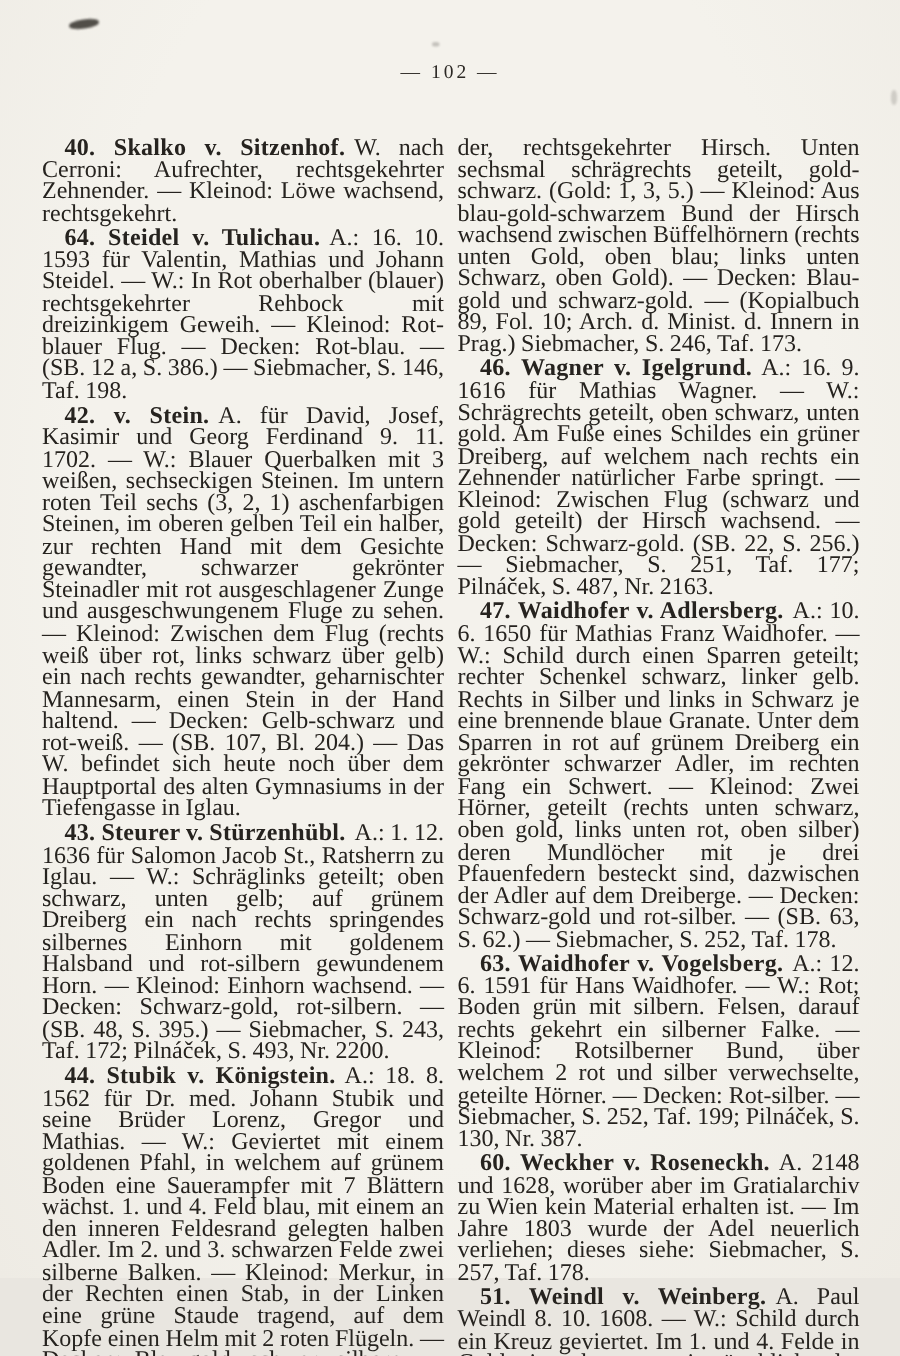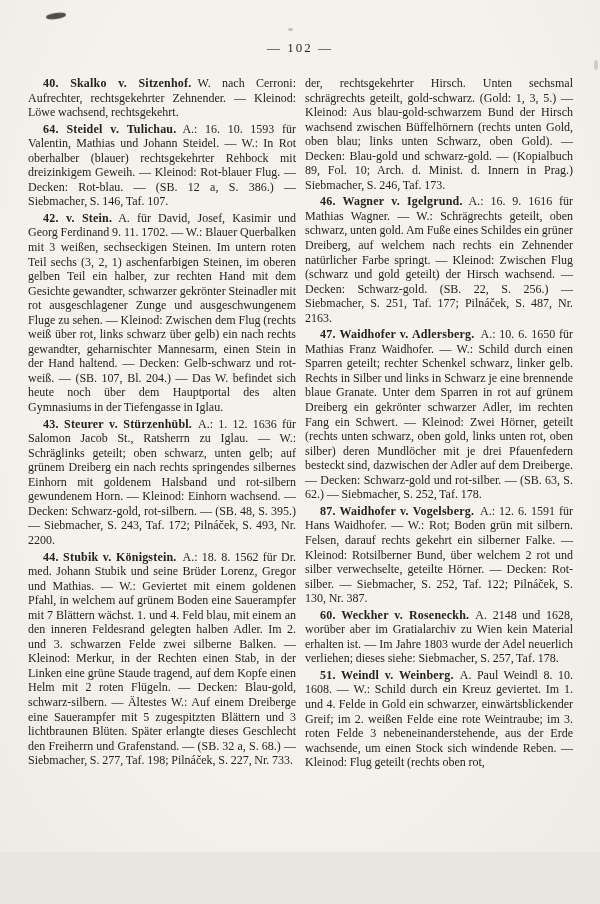--- a/index.html
+++ b/index.html
@@ -27,25 +27,26 @@
   .body-columns {
     position: absolute;
     top: 76px; left: 28px; right: 28px; bottom: 12px;
     display: flex;
     gap: 9px;
   }
   .column {
     width: 268px;
     flex: 0 0 268px;
     text-align: justify;
-    font-size: 12px;
+    font-size: 16px;
     line-height: 14.55px;
     hyphens: auto;
     -webkit-hyphens: auto;
     word-spacing: -0.3px;
+    margin-top: 16px;
   }
   p.entry {
     margin: 0 0 2px 0;
     text-indent: 15px;
   }
   p.continuation {
     margin: 0 0 2px 0;
     text-indent: 0;
   }
   .entry-title {
@@ -87,21 +88,21 @@
 
   <div class="page-number">— 102 —</div>
 
   <div class="body-columns">
 
     <div class="column">
       <p class="entry">
         <b class="entry-title">40. Skalko v. Sitzenhof.</b><span class="entry-body">W. nach Cerroni: Aufrechter, rechtsgekehrter Zehnender. — Kleinod: Löwe wachsend, rechtsgekehrt.</span>
       </p>
       <p class="entry">
-        <b class="entry-title">64. Steidel v. Tulichau.</b><span class="entry-body">A.: 16. 10. 1593 für Valentin, Mathias und Johann Steidel. — W.: In Rot oberhalber (blauer) rechtsgekehrter Rehbock mit dreizinkigem Geweih. — Kleinod: Rot-blauer Flug. — Decken: Rot-blau. — (SB. 12 a, S. 386.) — Siebmacher, S. 146, Taf. 107.</span>
+        <b class="entry-title">64. Steidel v. Tulichau.</b><span class="entry-body">A.: 16. 10. 1593 für Valentin, Mathias und Johann Steidel. — W.: In Rot oberhalber (blauer) rechtsgekehrter Rehbock mit dreizinkigem Geweih. — Kleinod: Rot-blauer Flug. — Decken: Rot-blau. — (SB. 12 a, S. 386.) — Siebmacher, S. 146, Taf. 198.</span>
       </p>
       <p class="entry">
         <b class="entry-title">42. v. Stein.</b><span class="entry-body">A. für David, Josef, Kasimir und Georg Ferdinand 9. 11. 1702. — W.: Blauer Querbalken mit 3 weißen, sechseckigen Steinen. Im untern roten Teil sechs (3, 2, 1) aschenfarbigen Steinen, im oberen gelben Teil ein halber, zur rechten Hand mit dem Gesichte gewandter, schwarzer gekrönter Steinadler mit rot ausgeschlagener Zunge und ausgeschwungenem Fluge zu sehen. — Kleinod: Zwischen dem Flug (rechts weiß über rot, links schwarz über gelb) ein nach rechts gewandter, geharnischter Mannesarm, einen Stein in der Hand haltend. — Decken: Gelb-schwarz und rot-weiß. — (SB. 107, Bl. 204.) — Das W. befindet sich heute noch über dem Hauptportal des alten Gymnasiums in der Tiefengasse in Iglau.</span>
       </p>
       <p class="entry">
         <b class="entry-title">43. Steurer v. Stürzenhübl.</b><span class="entry-body">A.: 1. 12. 1636 für Salomon Jacob St., Ratsherrn zu Iglau. — W.: Schräglinks geteilt; oben schwarz, unten gelb; auf grünem Dreiberg ein nach rechts springendes silbernes Einhorn mit goldenem Halsband und rot-silbern gewundenem Horn. — Kleinod: Einhorn wachsend. — Decken: Schwarz-gold, rot-silbern. — (SB. 48, S. 395.) — Siebmacher, S. 243, Taf. 172; Pilnáček, S. 493, Nr. 2200.</span>
       </p>
       <p class="entry">
         <b class="entry-title">44. Stubik v. Königstein.</b><span class="entry-body">A.: 18. 8. 1562 für Dr. med. Johann Stubik und seine Brüder Lorenz, Gregor und Mathias. — W.: Geviertet mit einem goldenen Pfahl, in welchem auf grünem Boden eine Sauerampfer mit 7 Blättern wächst. 1. und 4. Feld blau, mit einem an den inneren Feldesrand gelegten halben Adler. Im 2. und 3. schwarzen Felde zwei silberne Balken. — Kleinod: Merkur, in der Rechten einen Stab, in der Linken eine grüne Staude tragend, auf dem Kopfe einen Helm mit 2 roten Flügeln. — Decken: Blau-gold, schwarz-silbern. — Ältestes W.: Auf einem Dreiberge eine Sauerampfer mit 5 zugespitzten Blättern und 3 lichtbraunen Blüten. Später erlangte dieses Geschlecht den Freiherrn und Grafenstand. — (SB. 32 a, S. 68.) — Siebmacher, S. 277, Taf. 198; Pilnáček, S. 227, Nr. 733.</span>
       </p>
@@ -109,21 +110,21 @@
 
     <div class="column">
       <p class="continuation">der, rechtsgekehrter Hirsch. Unten sechsmal schrägrechts geteilt, gold-schwarz. (Gold: 1, 3, 5.) — Kleinod: Aus blau-gold-schwarzem Bund der Hirsch wachsend zwischen Büffelhörnern (rechts unten Gold, oben blau; links unten Schwarz, oben Gold). — Decken: Blau-gold und schwarz-gold. — (Kopialbuch 89, Fol. 10; Arch. d. Minist. d. Innern in Prag.) Siebmacher, S. 246, Taf. 173.</p>
       <p class="entry">
         <b class="entry-title">46. Wagner v. Igelgrund.</b><span class="entry-body">A.: 16. 9. 1616 für Mathias Wagner. — W.: Schrägrechts geteilt, oben schwarz, unten gold. Am Fuße eines Schildes ein grüner Dreiberg, auf welchem nach rechts ein Zehnender natürlicher Farbe springt. — Kleinod: Zwischen Flug (schwarz und gold geteilt) der Hirsch wachsend. — Decken: Schwarz-gold. (SB. 22, S. 256.) — Siebmacher, S. 251, Taf. 177; Pilnáček, S. 487, Nr. 2163.</span>
       </p>
       <p class="entry">
         <b class="entry-title">47. Waidhofer v. Adlersberg.</b><span class="entry-body">A.: 10. 6. 1650 für Mathias Franz Waidhofer. — W.: Schild durch einen Sparren geteilt; rechter Schenkel schwarz, linker gelb. Rechts in Silber und links in Schwarz je eine brennende blaue Granate. Unter dem Sparren in rot auf grünem Dreiberg ein gekrönter schwarzer Adler, im rechten Fang ein Schwert. — Kleinod: Zwei Hörner, geteilt (rechts unten schwarz, oben gold, links unten rot, oben silber) deren Mundlöcher mit je drei Pfauenfedern besteckt sind, dazwischen der Adler auf dem Dreiberge. — Decken: Schwarz-gold und rot-silber. — (SB. 63, S. 62.) — Siebmacher, S. 252, Taf. 178.</span>
       </p>
       <p class="entry">
-        <b class="entry-title">87. Waidhofer v. Vogelsberg.</b><span class="entry-body">A.: 12. 6. 1591 für Hans Waidhofer. — W.: Rot; Boden grün mit silbern. Felsen, darauf rechts gekehrt ein silberner Falke. — Kleinod: Rotsilberner Bund, über welchem 2 rot und silber verwechselte, geteilte Hörner. — Decken: Rot-silber. — Siebmacher, S. 252, Taf. 122; Pilnáček, S. 130, Nr. 387.</span>
+        <b class="entry-title">63. Waidhofer v. Vogelsberg.</b><span class="entry-body">A.: 12. 6. 1591 für Hans Waidhofer. — W.: Rot; Boden grün mit silbern. Felsen, darauf rechts gekehrt ein silberner Falke. — Kleinod: Rotsilberner Bund, über welchem 2 rot und silber verwechselte, geteilte Hörner. — Decken: Rot-silber. — Siebmacher, S. 252, Taf. 199; Pilnáček, S. 130, Nr. 387.</span>
       </p>
       <p class="entry">
         <b class="entry-title">60. Weckher v. Roseneckh.</b><span class="entry-body">A. 2148 und 1628, worüber aber im Gratialarchiv zu Wien kein Material erhalten ist. — Im Jahre 1803 wurde der Adel neuerlich verliehen; dieses siehe: Siebmacher, S. 257, Taf. 178.</span>
       </p>
       <p class="entry">
         <b class="entry-title">51. Weindl v. Weinberg.</b><span class="entry-body">A. Paul Weindl 8. 10. 1608. — W.: Schild durch ein Kreuz geviertet. Im 1. und 4. Felde in Gold ein schwarzer, einwärtsblickender Greif; im 2. weißen Felde eine rote Weintraube; im 3. roten Felde 3 nebeneinanderstehende, aus der Erde wachsende, um einen Stock sich windende Reben. — Kleinod: Flug geteilt (rechts oben rot,</span>
       </p>
     </div>
 
   </div>

